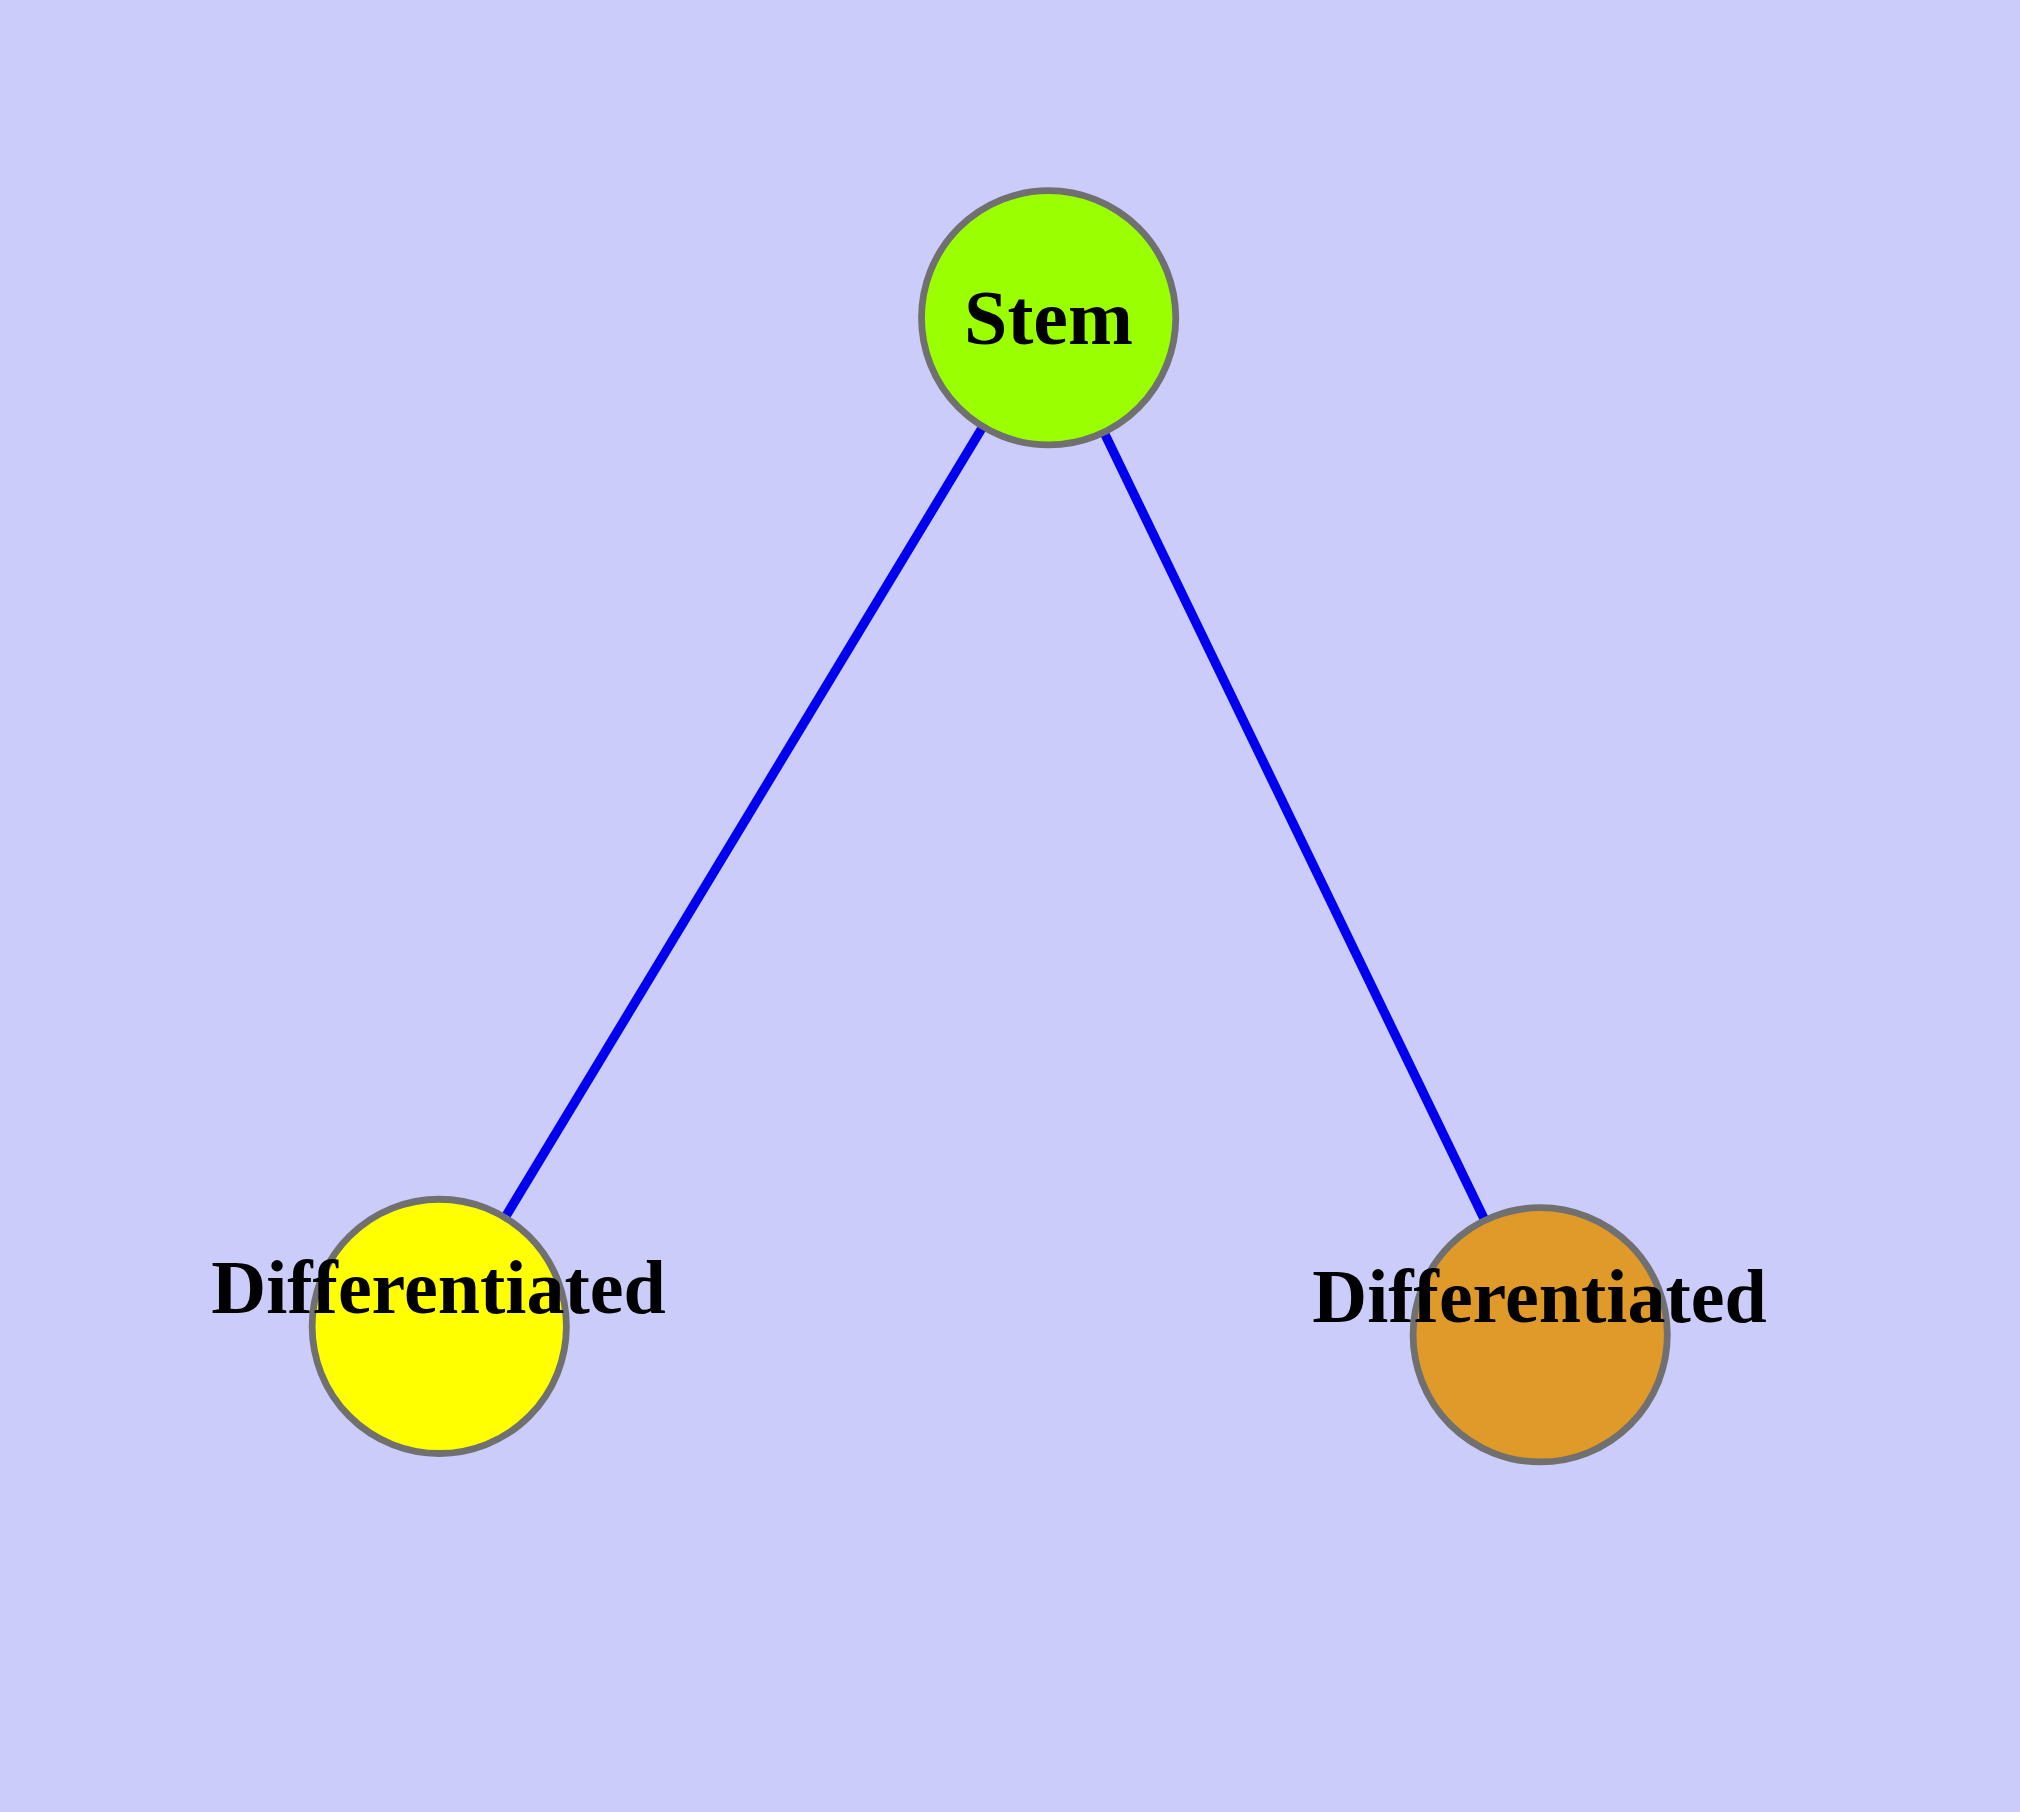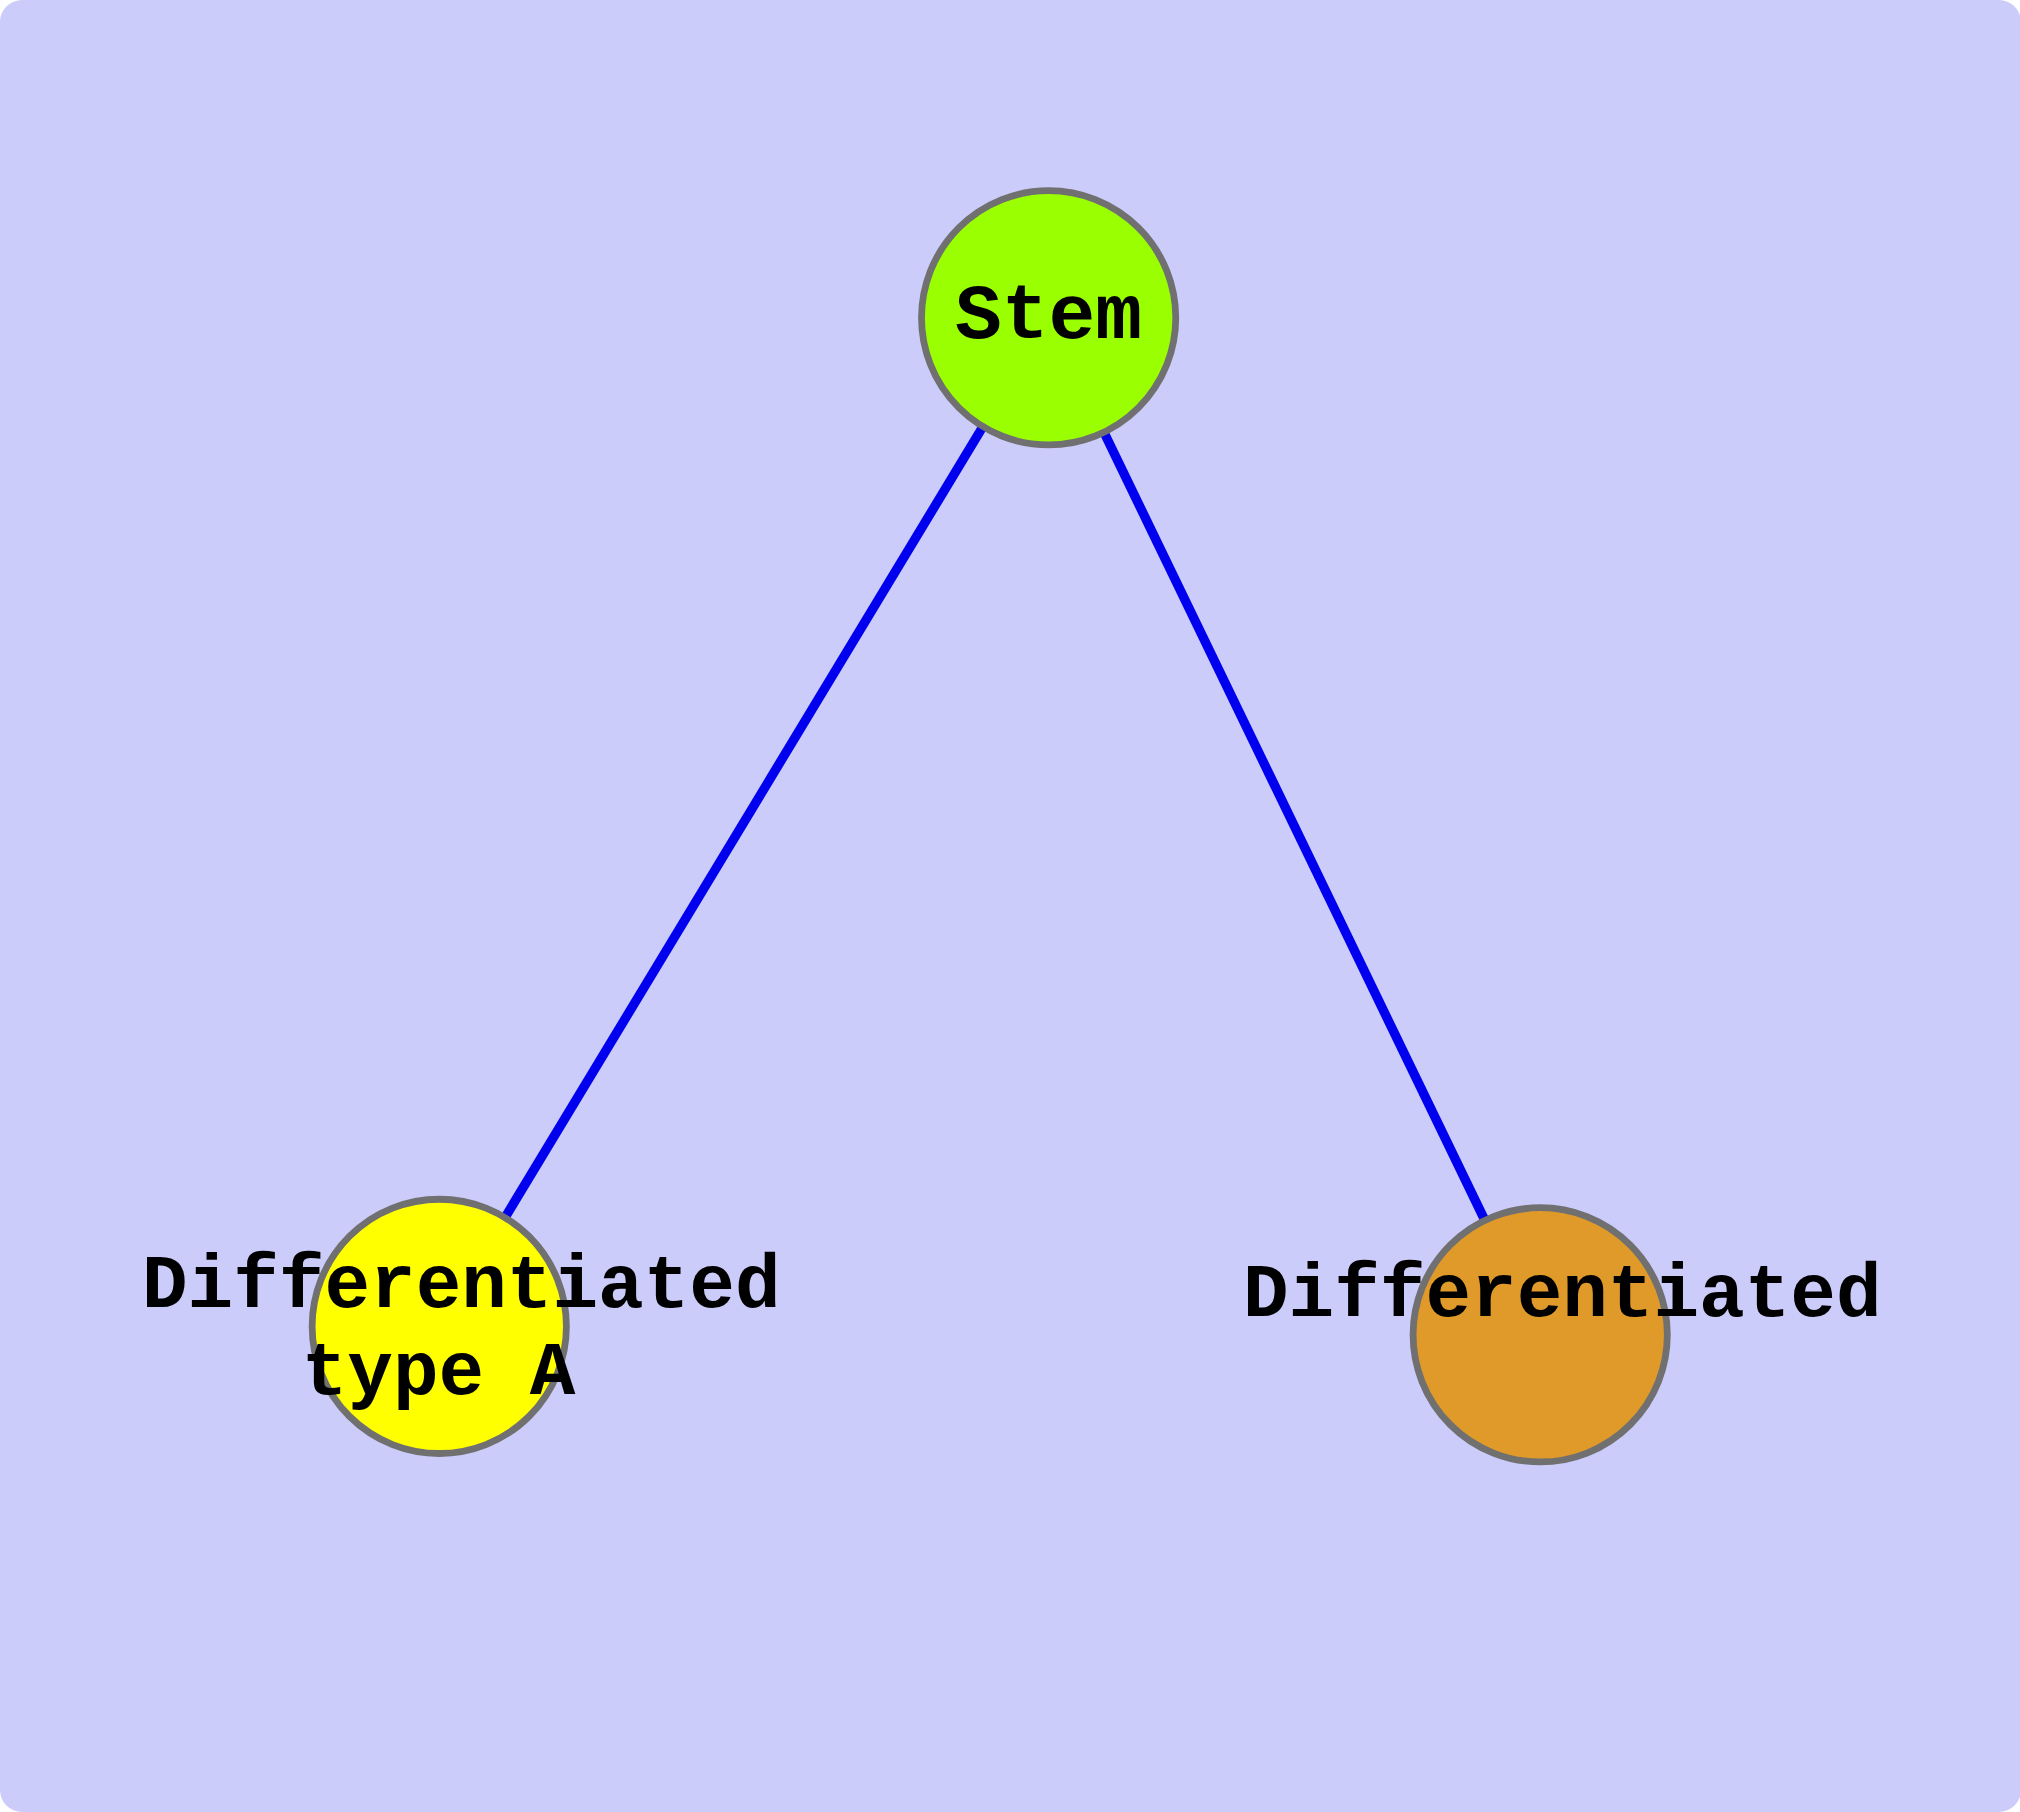--- a/index.html
+++ b/index.html
@@ -6,22 +6,21 @@
   html, body {
     margin: 0;
     padding: 0;
     background: #ffffff;
   }
   #canvas {
     position: relative;
     width: 2021px;
     height: 1812px;
     overflow: hidden;
-    font-family: Liberation Mono, monospace;
-    border-radius: 22px;
+    font-family: Liberation Serif, serif;
   }
   #bg-rect {
     position: absolute;
     left: 0; top: 0;
     width: 2021px;
     height: 1812px;
   }
   #graph-svg {
     position: absolute;
     left: 0; top: 0;
@@ -73,18 +72,18 @@
 
     <g>
       <circle class="graph-node" cx="1237" cy="375" r="150" fill="#9aff00" stroke="#707070" stroke-width="8"></circle>
       <circle class="graph-node" cx="518" cy="1565" r="150" fill="#ffff00" stroke="#707070" stroke-width="8"></circle>
       <circle class="graph-node" cx="1817" cy="1575" r="150" fill="#e09a29" stroke="#707070" stroke-width="8"></circle>
     </g>
   </svg>
 
   <div class="node-label" id="label-stem"><span>Stem</span></div>
 
-  <div class="node-label" id="label-type-a"><span>Differentiated</span><br><span>type A</span></div>
+  <div class="node-label" id="label-type-a"><span>Differentiated</span><br></div>
 
   <div class="node-label" id="label-type-b"><span>Differentiated</span><br></div>
 
 </div>
 
 
 </body></html>

